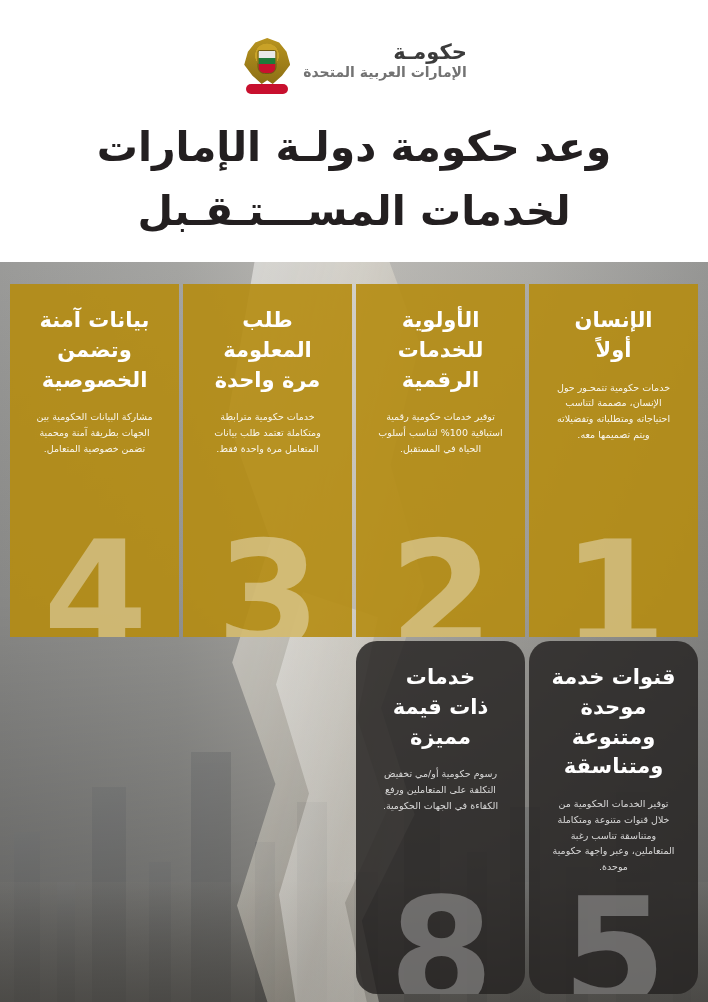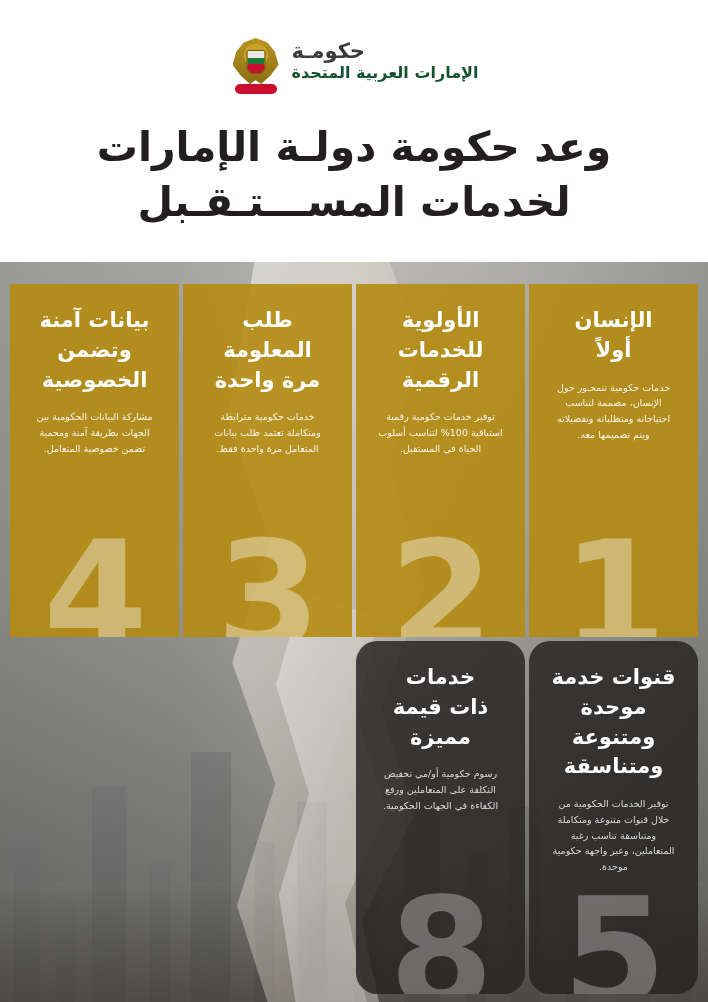--- a/index.html
+++ b/index.html
@@ -53,39 +53,39 @@
     border:1px solid #6d5a12;
   }
   .emblem .scroll {
     position:absolute;
     bottom:0; left:50%;
     transform:translateX(-50%);
     width:42px; height:10px;
     background:#c8102e;
     border-radius:5px;
   }
-  .logo-text { text-align:left; line-height:1.12; }
+  .logo-text { text-align:right; line-height:1.12; }
   .logo-text .l1 {
     font-size:21px; font-weight:bold; color:#3b3b3b; letter-spacing:1px;
   }
   .logo-text .l2 {
-    font-size:16px; font-weight:bold; color:#14532d;
+    font-size:14px; font-weight:bold; color:#737373;
   }
 
   .main-title {
     margin-top:24px;
     text-align:center;
     color:#231f20;
     font-weight:bold;
     font-size:41px;
     line-height:1.35;
     letter-spacing:0.5px;
     padding:0 40px;
   }
-  .main-title .line2 { display:block; }
+  .main-title .line2 { display:block;margin-top:9px; }
 
   
   .poster {
     position:relative;
     width:708px;
     height:740px;
     overflow:hidden;
     background:#8d8d8a;
   }
   

